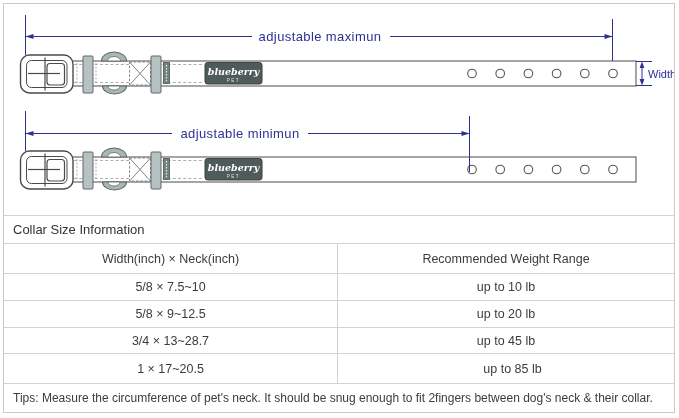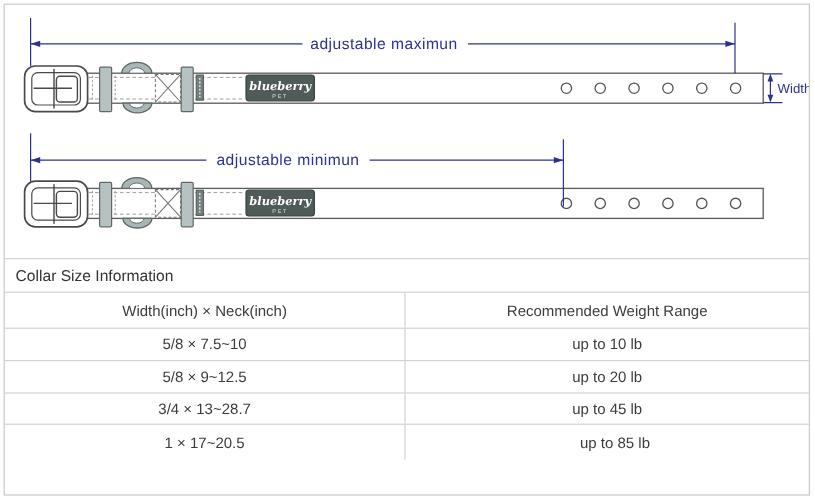--- a/index.html
+++ b/index.html
@@ -155,14 +155,15 @@
   </div>
   <div class="tbl-row r r3">
     <div class="c1">3/4 × 13~28.7</div>
     <div class="c2">up to 45 lb</div>
   </div>
   <div class="tbl-row r r4">
     <div class="c1">1 × 17~20.5</div>
     <div class="c2">up to 85 lb</div>
   </div>
 
+  <div class="tbl-tips">Tips: Measure the circumference of pet's neck. It should be snug enough to fit 2fingers between dog's neck &amp; their collar.</div>
 
 </div>
 
 </body></html>

